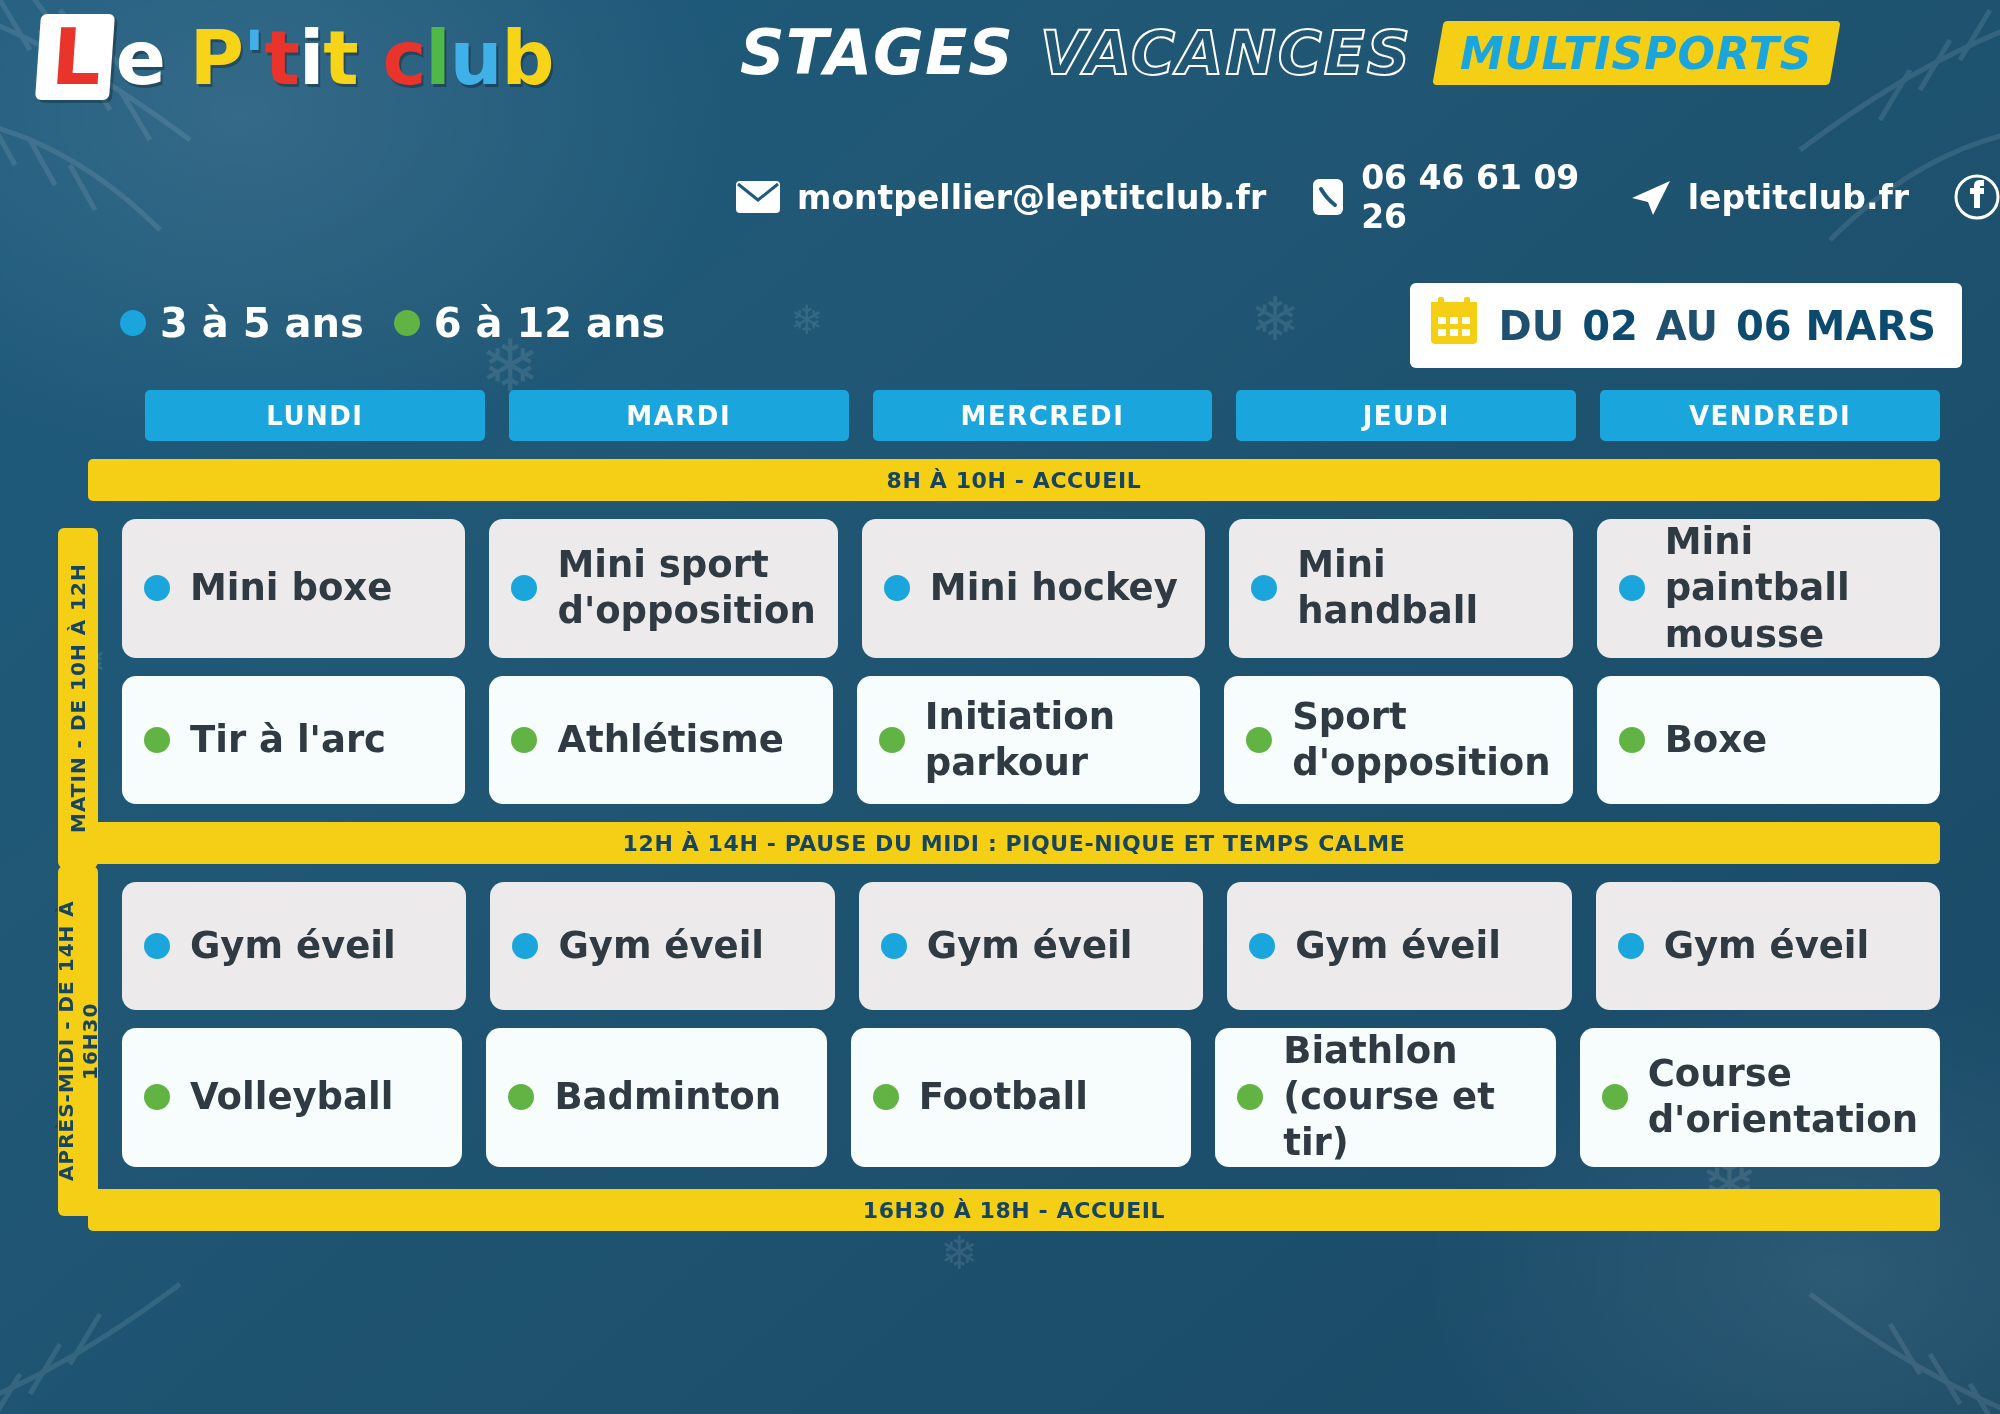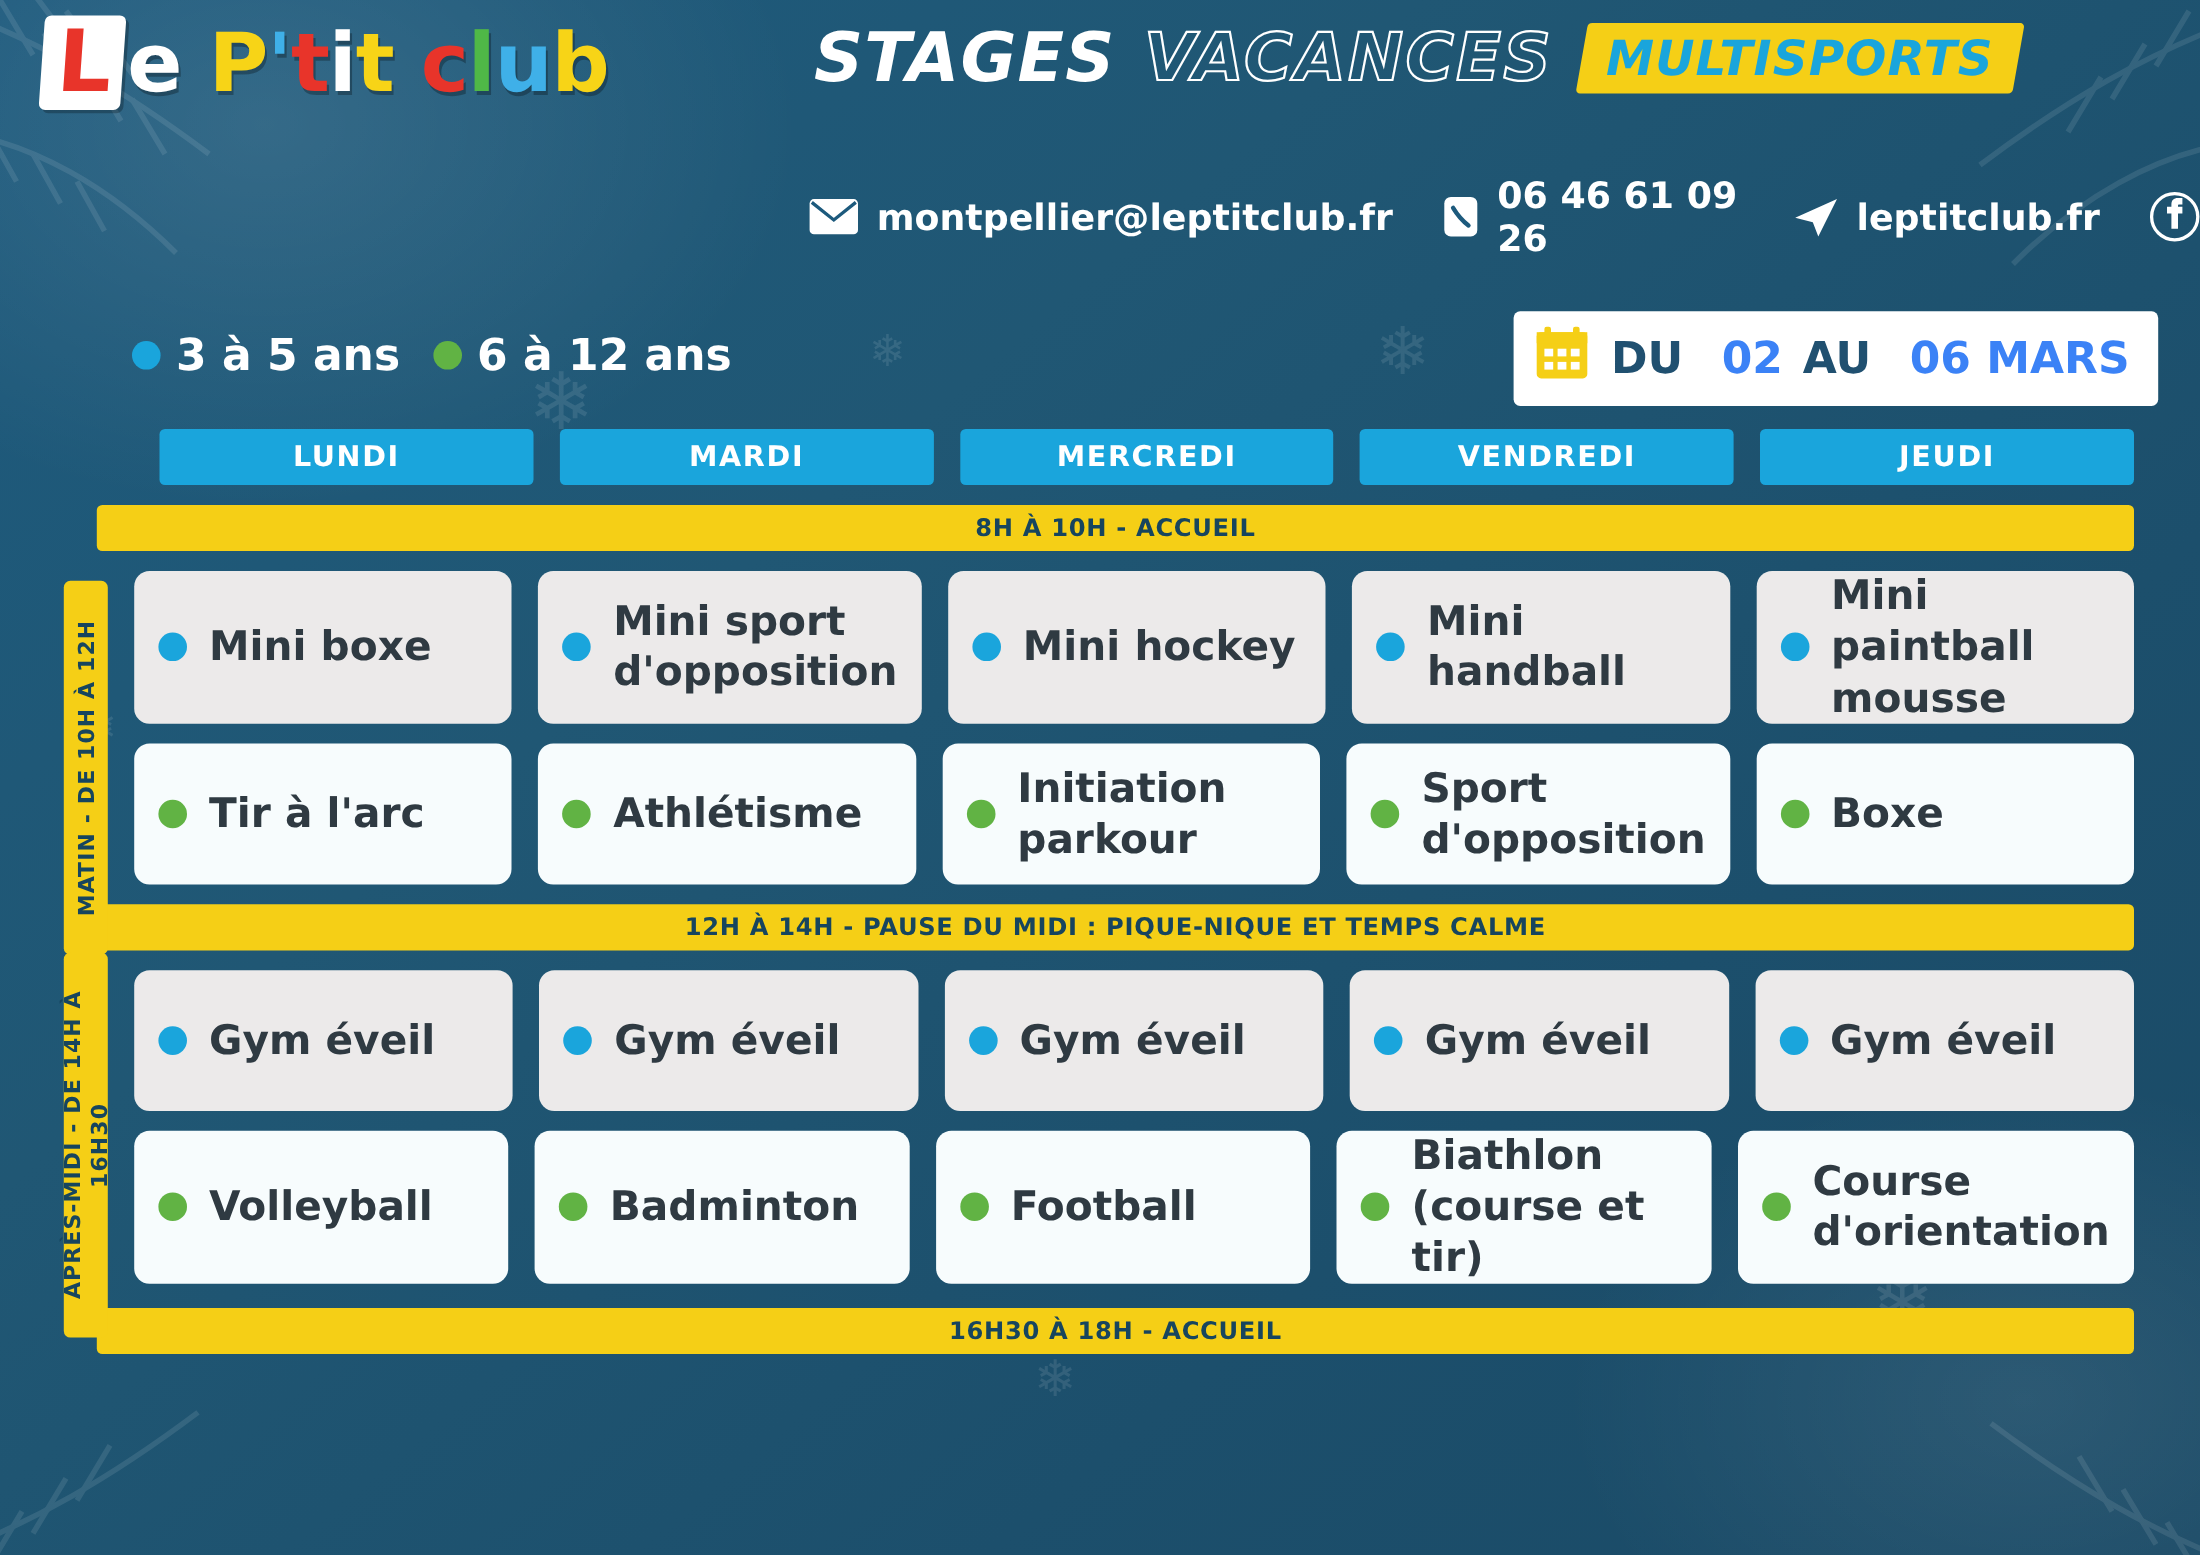--- a/index.html
+++ b/index.html
@@ -195,21 +195,21 @@
     border-radius: 6px;
     padding: 12px 26px 12px 18px;
     display: flex;
     align-items: center;
     gap: 18px;
     font-family: "DejaVu Sans", sans-serif;
     font-weight: bold;
     font-size: 40px;
     color: #205070;
   }
-  .datebox .blue { color: #3b82f6; margin-left: 17px; }
+  .datebox .blue { color: #0c4a6e; }
 
   
   .grid-wrap {
     position: absolute;
     left: 0;
     top: 390px;
     width: 2000px;
   }
   .days {
     display: flex;
@@ -442,22 +442,22 @@
     <span>AU</span>
     <span class="blue">06 MARS</span>
   </div>
 
   <div class="grid-wrap">
 
     <div class="days">
       <div class="day">LUNDI</div>
       <div class="day">MARDI</div>
       <div class="day">MERCREDI</div>
+      <div class="day">JEUDI</div>
       <div class="day">VENDREDI</div>
-      <div class="day">JEUDI</div>
     </div>
 
     <div class="band">8H À 10H - ACCUEIL</div>
 
     <div class="side side-morning">MATIN - DE 10H À 12H</div>
     <div class="side side-after">APRÈS-MIDI - DE 14H À 16H30</div>
 
     <div class="row">
       <div class="cell kids">
           <span class="bullet blue"></span>

